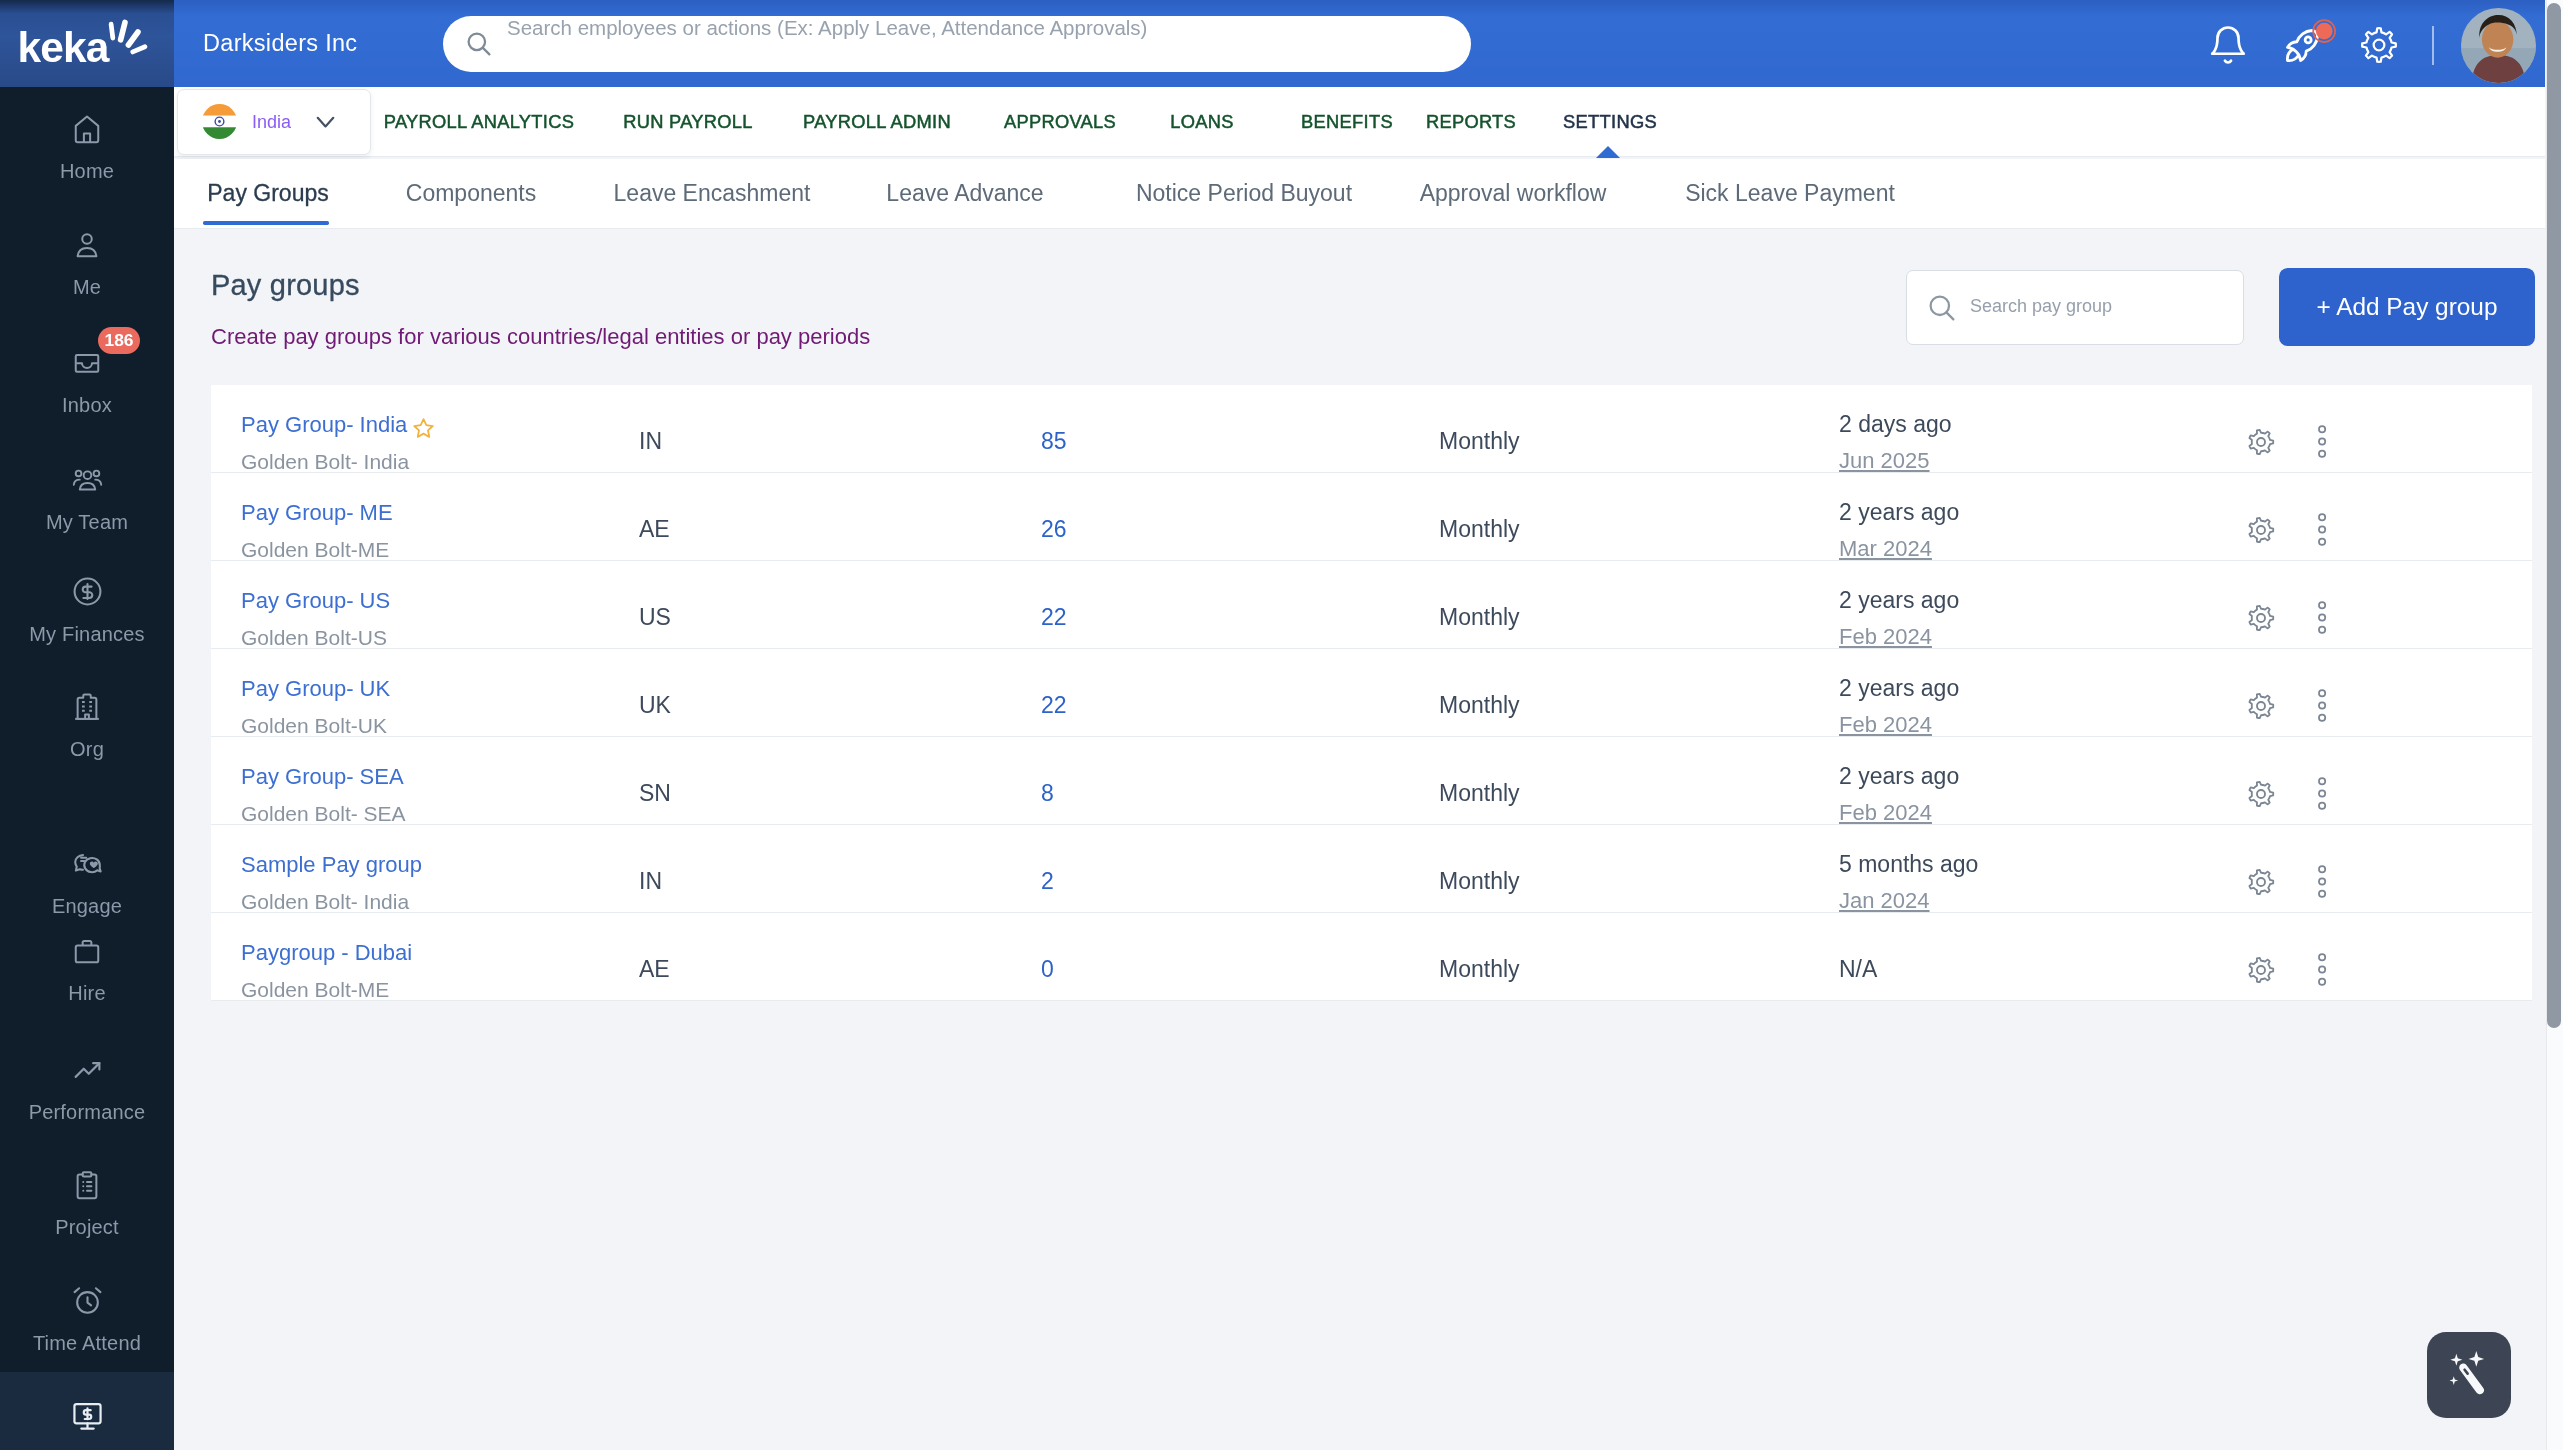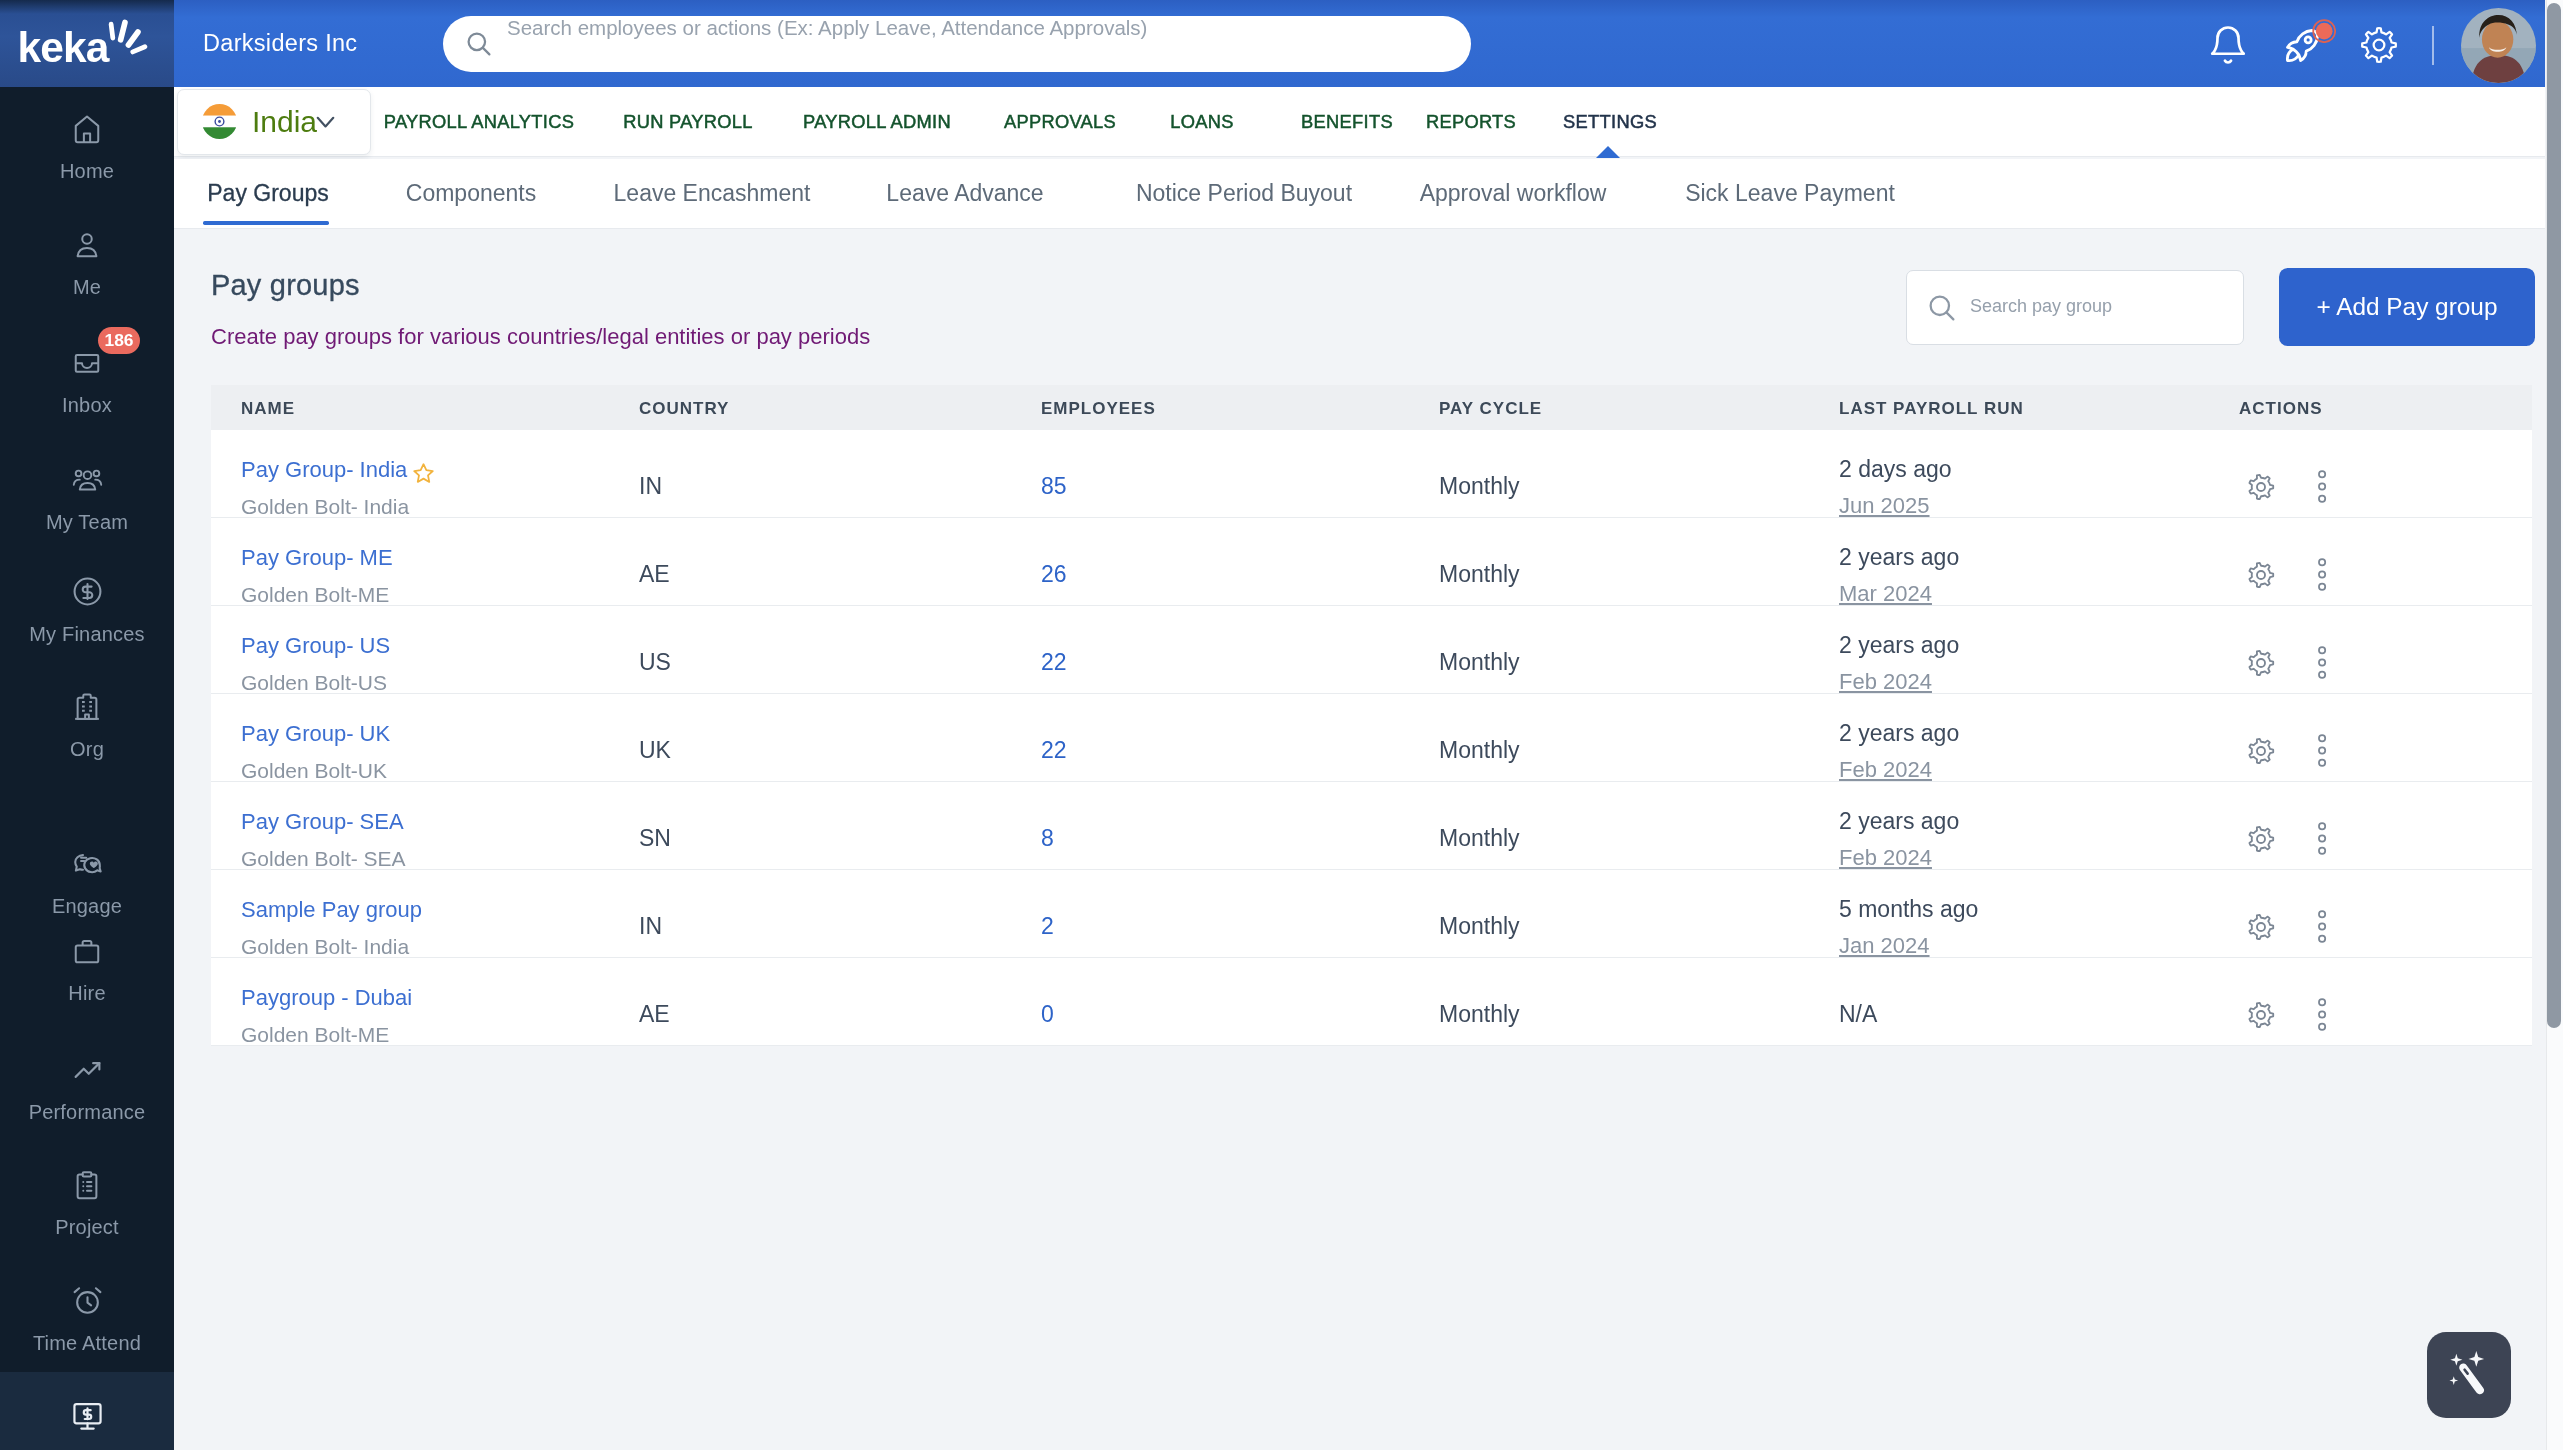--- a/index.html
+++ b/index.html
@@ -146,21 +146,21 @@
       </clipPath>
     </defs>
   <g clip-path="url(#fc)">
     <rect width="40" height="13.4" fill="#f59c38"></rect>
     <rect y="13.4" width="40" height="13.2" fill="#ffffff"></rect>
     <rect y="26.6" width="40" height="13.4" fill="#338a33"></rect>
     <circle cx="20" cy="20" r="5" fill="none" stroke="#3b4da0" stroke-width="1.6"></circle>
     <circle cx="20" cy="20" r="1.6" fill="#3b4da0"></circle>
   </g>
 </svg>
-<div class="abs" style="left:252px; top:88px; height:68px; line-height:68px; font-size:30px; color:#4d7c0f; font-weight:500;">India</div>
+<div class="abs" style="left:252px; top:88px; height:68px; line-height:68px; font-size:18px; color:#8b5cf6; font-weight:500;">India</div>
 <svg class="abs" style="left:316px; top:116px;" width="19" height="12.2" viewBox="0 0 22 14">
   <path d="M2 2 L11 12 L20 2" fill="none" stroke="#425061" stroke-width="2.5" stroke-linecap="round" stroke-linejoin="round"></path>
 </svg>
 
 <div class="topmenu" style="left:479px;">PAYROLL ANALYTICS</div>
 <div class="topmenu" style="left:688px;">RUN PAYROLL</div>
 <div class="topmenu" style="left:877px;">PAYROLL ADMIN</div>
 <div class="topmenu" style="left:1060px;">APPROVALS</div>
 <div class="topmenu" style="left:1202px;">LOANS</div>
 <div class="topmenu" style="left:1335px;margin-left:12px;">BENEFITS</div>
@@ -182,28 +182,20 @@
 <div class="abs" id="h2">Create pay groups for various countries/legal entities or pay periods</div>
 <div class="abs" id="csearch"></div>
 <svg class="abs" style="left:1928px; top:294px;" width="28" height="28" viewBox="0 0 32 32">
   <circle cx="13.5" cy="13.5" r="10.5" fill="none" stroke="#8d98a5" stroke-width="2.6"></circle>
   <path d="M21 21 L29 29" stroke="#8d98a5" stroke-width="2.6" stroke-linecap="round"></path>
 </svg>
 <div class="abs" id="csearch-ph">Search pay group</div>
 <div class="abs" id="addbtn">+ Add Pay group</div>
 
 <div class="abs" id="table">
-  <div id="thead">
-    <div class="th c1">NAME</div>
-    <div class="th c2">COUNTRY</div>
-    <div class="th c3">EMPLOYEES</div>
-    <div class="th c4">PAY CYCLE</div>
-    <div class="th c5">LAST PAYROLL RUN</div>
-    <div class="th c6">ACTIONS</div>
-  </div>
 
   <div class="trow">
     <div class="pname c1">Pay Group- India</div>
     <svg class="icn" style="left:201px; top:32px;" width="23" height="23" viewBox="0 0 26 26">
       <path d="M13 2.5 L16.2 9.3 L23.5 10.2 L18.1 15.2 L19.5 22.5 L13 18.8 L6.5 22.5 L7.9 15.2 L2.5 10.2 L9.8 9.3 Z" fill="none" stroke="#f2b33d" stroke-width="2" stroke-linejoin="round"></path>
     </svg>
     <div class="psub c1">Golden Bolt- India</div>
     <div class="pcty c2">IN</div>
     <div class="pnum c3">85</div>
     <div class="pcty c4">Monthly</div>

